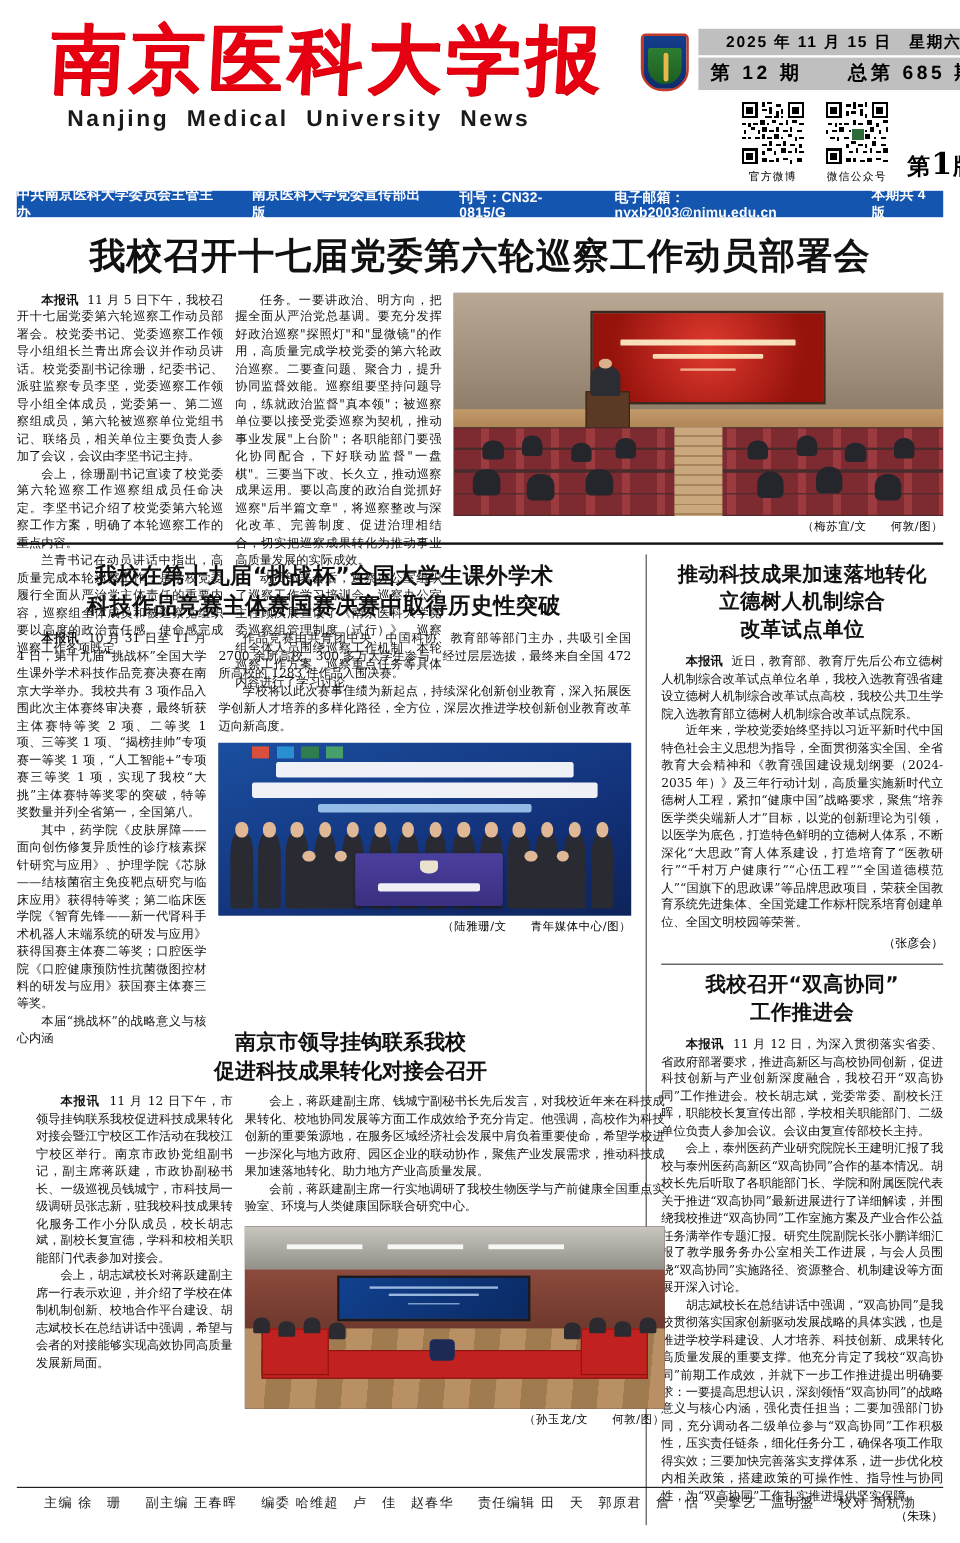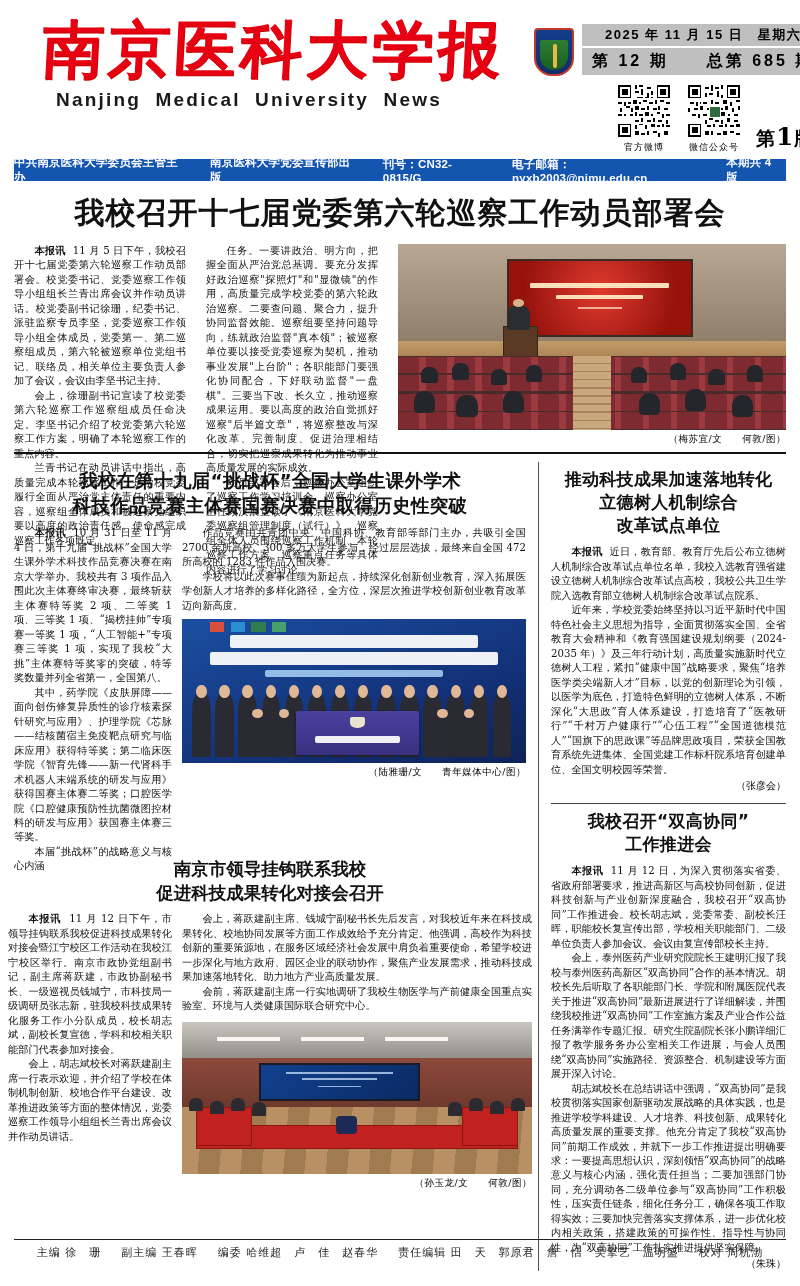--- a/index.html
+++ b/index.html
@@ -86,21 +86,21 @@
     letter-spacing: 0.2px;
     margin: 4px 0 0 0;
   }
 
   
   .lead-title {
     text-align: center; font-family: "DejaVu Sans","Liberation Sans", sans-serif;
     font-weight: bold; font-size: 30px; letter-spacing: 1px;
     padding: 12px 0 10px 0; color:#111;
   }
-  .lead-body { display: flex; gap: 20px; height: 200px; }
+  .lead-body { display: flex; gap: 10px; height: 200px; }
   .col { font-family: "DejaVu Serif","Liberation Serif", serif;
          font-size: 10.2px; line-height: 1.42; text-align: justify;
          color: #111; }
   .lead-col { flex: 0 0 172px; }
   .lead-col2 { flex: 0 0 172px; }
   .lead-photo-wrap { flex: 1; }
   .photo { width: 100%; position: relative; overflow: hidden; }
   .lead-photo { height: 186px; }
   .caption { text-align: right; font-family: "DejaVu Serif", serif;
      font-size: 9.5px; padding-top: 3px; letter-spacing: 0.5px; }
@@ -537,31 +537,31 @@
           <p class="para"><span class="lede">本报讯</span>&nbsp;&nbsp;<span>11 月 12 日，为深入贯彻落实省委、省政府部署要求，推进高新区与高校协同创新，促进科技创新与产业创新深度融合，我校召开“双高协同”工作推进会。校长胡志斌，党委常委、副校长汪晖，职能校长复宣传出部，学校相关职能部门、二级单位负责人参加会议。会议由复宣传部校长主持。</span></p>
           <p class="para">会上，泰州医药产业研究院院长王建明汇报了我校与泰州医药高新区“双高协同”合作的基本情况。胡校长先后听取了各职能部门长、学院和附属医院代表关于推进“双高协同”最新进展进行了详细解读，并围绕我校推进“双高协同”工作室施方案及产业合作公益任务满举作专题汇报。研究生院副院长张小鹏详细汇报了教学服务务办公室相关工作进展，与会人员围绕“双高协同”实施路径、资源整合、机制建设等方面展开深入讨论。</p>
           <p class="para">胡志斌校长在总结讲话中强调，“双高协同”是我校贯彻落实国家创新驱动发展战略的具体实践，也是推进学校学科建设、人才培养、科技创新、成果转化高质量发展的重要支撑。他充分肯定了我校“双高协同”前期工作成效，并就下一步工作推进提出明确要求：一要提高思想认识，深刻领悟“双高协同”的战略意义与核心内涵，强化责任担当；二要加强部门协同，充分调动各二级单位参与“双高协同”工作积极性，压实责任链条，细化任务分工，确保各项工作取得实效；三要加快完善落实支撑体系，进一步优化校内相关政策，搭建政策的可操作性、指导性与协同性，为“双高协同”工作扎实推进提供坚实保障。</p>
         </div>
         <div class="byline-right">（朱珠）</div>
       </div>
 
     </div>
   </div>
 
-  <div class="bottom" style="position:absolute; left:8px; width:524px; top:848px;">
+  <div class="bottom" style="position:absolute; left:30px; width:524px; top:848px;">
     <div class="bottom-left">
       <div class="h3">
         <div>南京市领导挂钩联系我校</div>
         <div>促进科技成果转化对接会召开</div>
       </div>
 
       <div style="display:flex; gap:10px;">
         <div class="col" style="flex:0 0 164px;">
           <p class="para"><span class="lede">本报讯</span>&nbsp;&nbsp;<span>11 月 12 日下午，市领导挂钩联系我校促进科技成果转化对接会暨江宁校区工作活动在我校江宁校区举行。南京市政协党组副书记，副主席蒋跃建，市政协副秘书长、一级巡视员钱城宁，市科技局一级调研员张志新，驻我校科技成果转化服务工作小分队成员，校长胡志斌，副校长复宣德，学科和校相关职能部门代表参加对接会。</span></p>
-          <p class="para">会上，胡志斌校长对蒋跃建副主席一行表示欢迎，并介绍了学校在体制机制创新、校地合作平台建设、改革推进政策等方面的整体情况，党委巡察工作领导小组组长兰青出席会议并作动员讲话。</p>
+          <p class="para">会上，胡志斌校长对蒋跃建副主席一行表示欢迎，并介绍了学校在体制机制创新、校地合作平台建设、胡志斌校长在总结讲话中强调，希望与会者的对接能够实现高效协同高质量发展新局面。</p>
         </div>
 
         <div style="flex:1; display:flex; flex-direction:column;">
           <div class="col">
             <p class="para">会上，蒋跃建副主席、钱城宁副秘书长先后发言，对我校近年来在科技成果转化、校地协同发展等方面工作成效给予充分肯定。他强调，高校作为科技创新的重要策源地，在服务区域经济社会发展中肩负着重要使命，希望学校进一步深化与地方政府、园区企业的联动协作，聚焦产业发展需求，推动科技成果加速落地转化、助力地方产业高质量发展。</p>
             <p class="para">会前，蒋跃建副主席一行实地调研了我校生物医学与产前健康全国重点实验室、环境与人类健康国际联合研究中心。</p>
           </div>
           <div style="margin-top:8px;">
             <div class="photo ph-conf" style="height:152px;">
               <div class="ceiling"></div>

